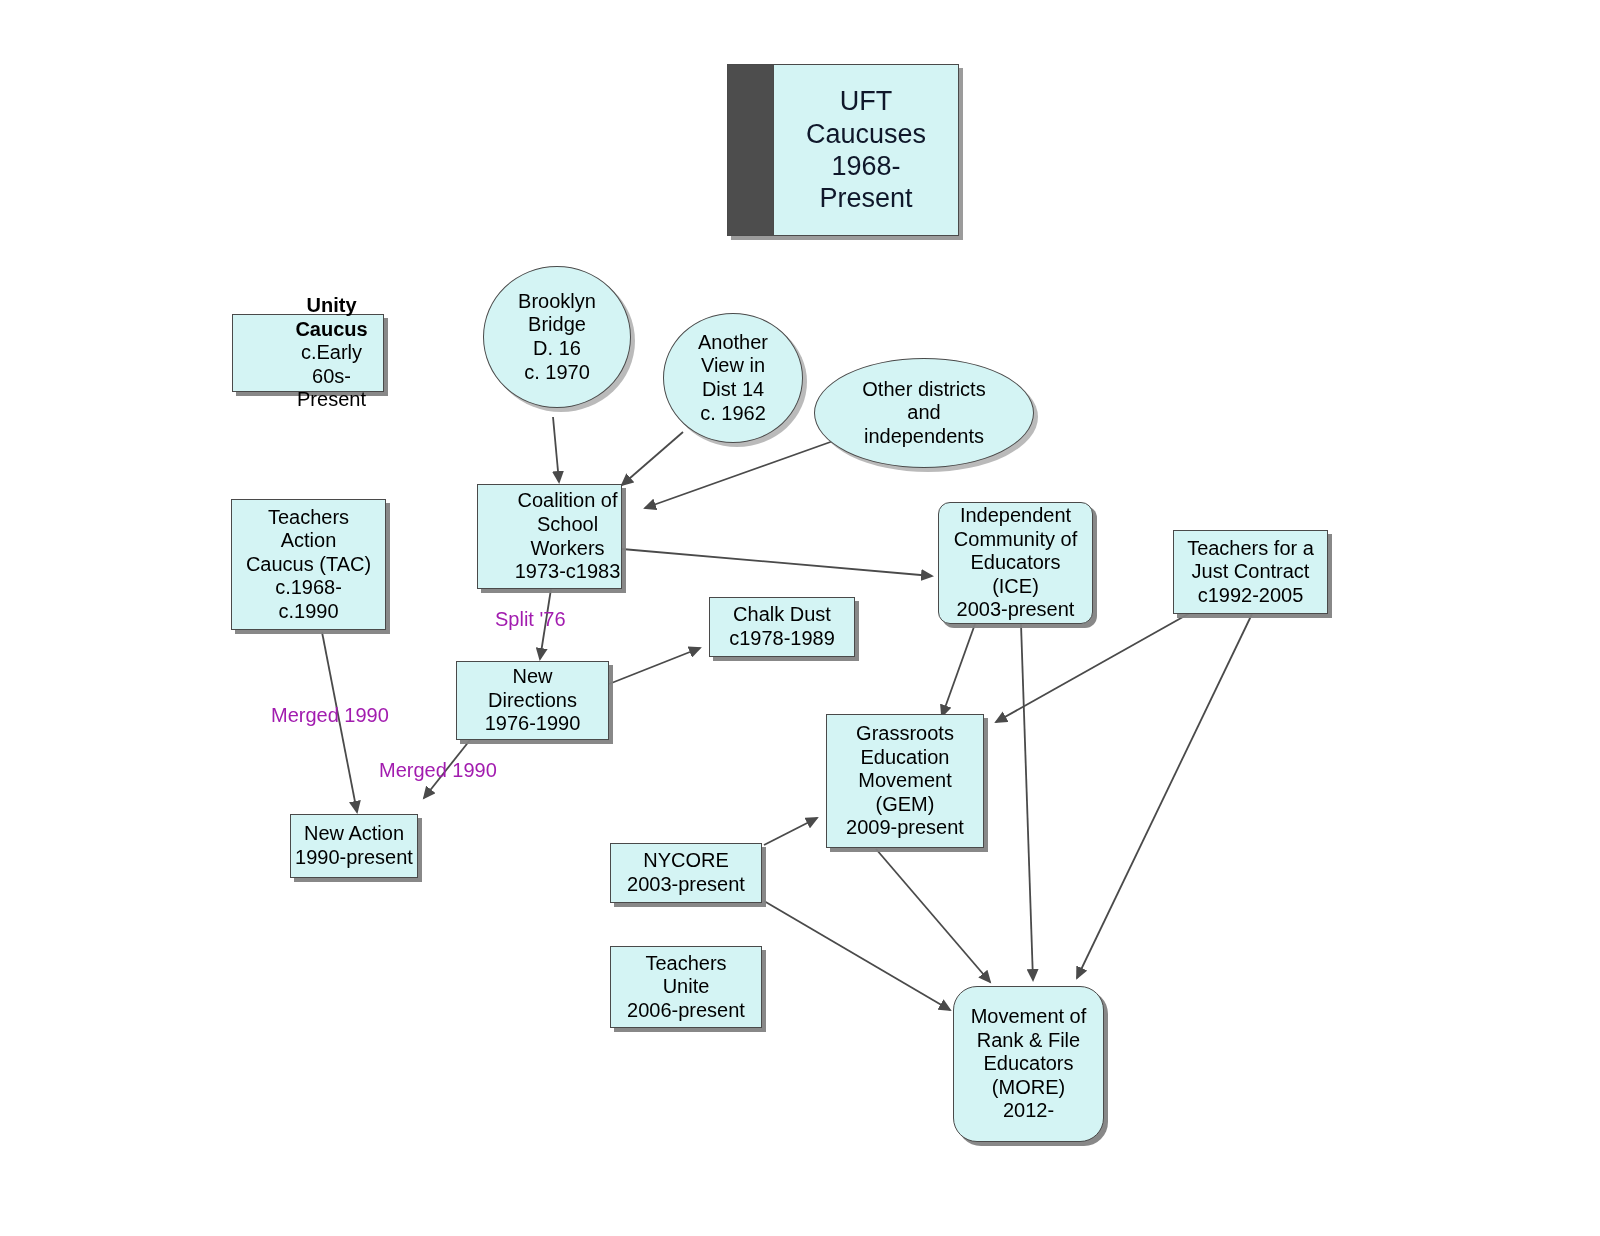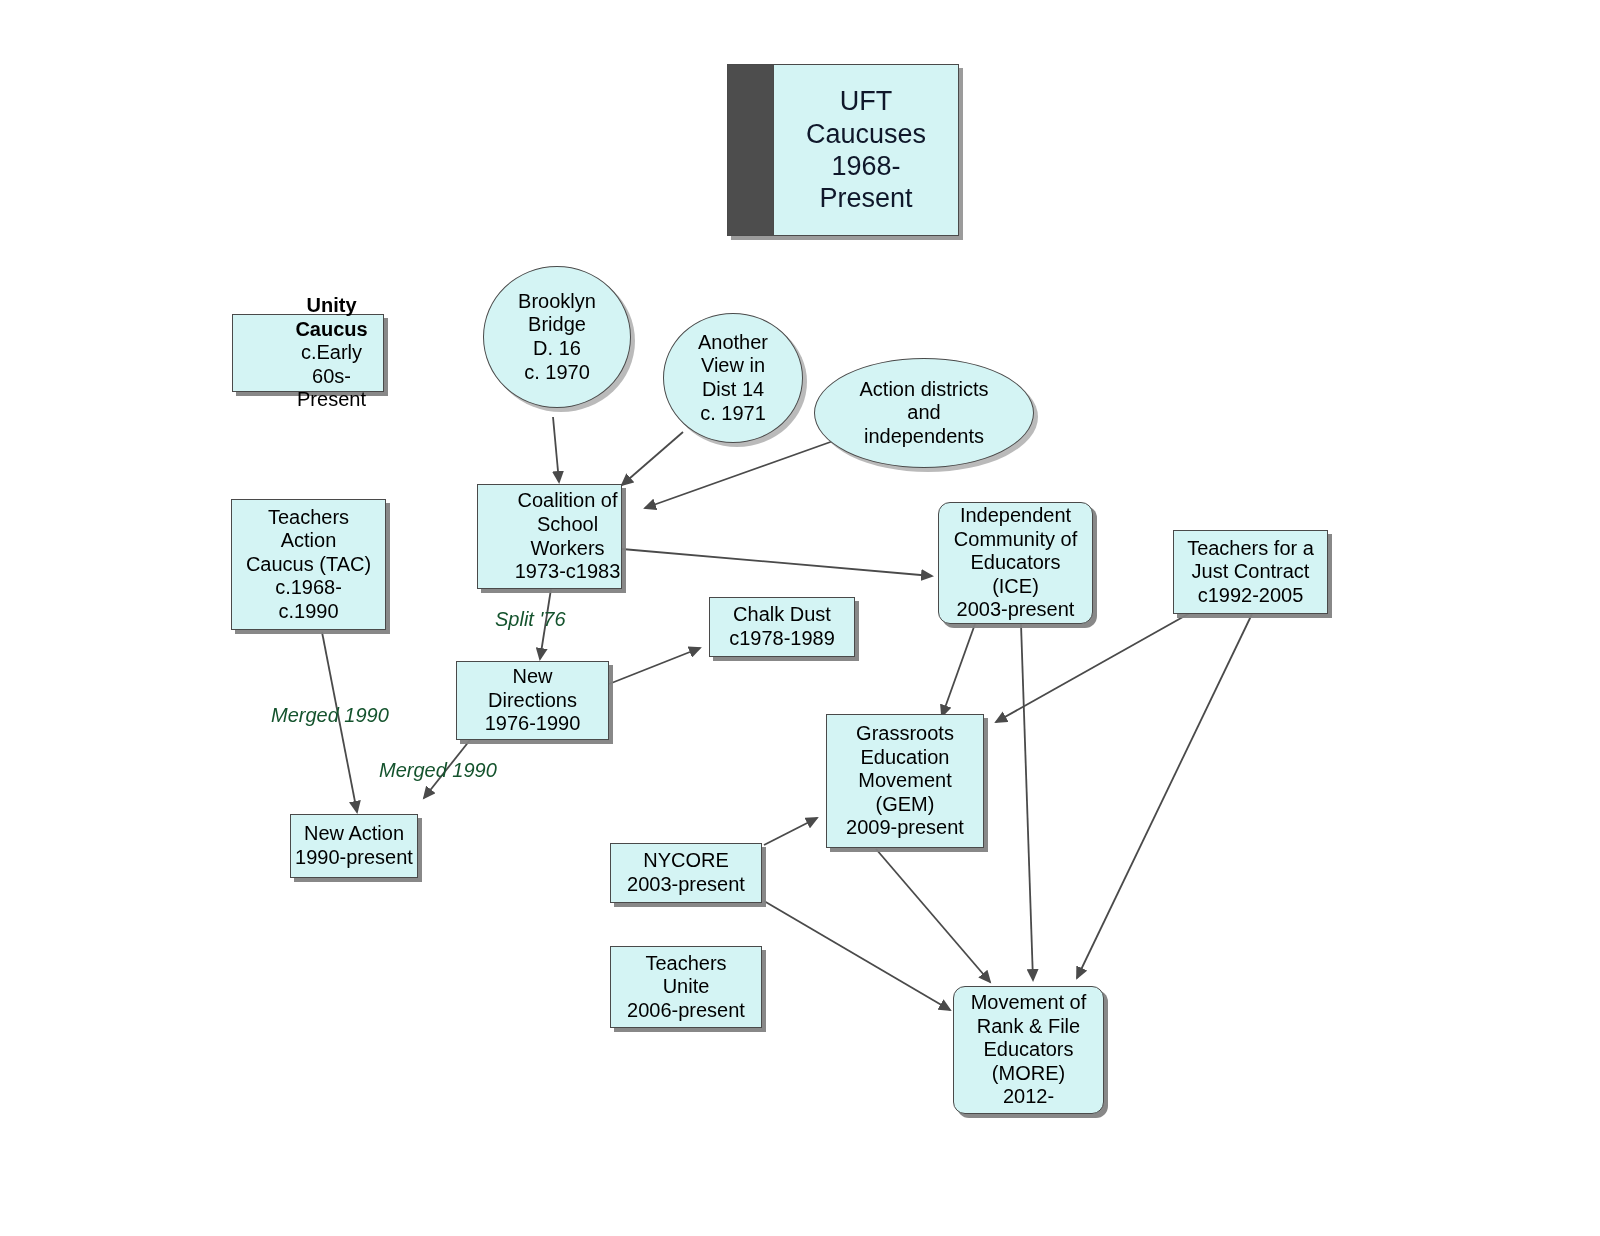--- a/index.html
+++ b/index.html
@@ -74,24 +74,23 @@
     align-items: center;
     justify-content: center;
     text-align: center;
     white-space: pre-line;
     line-height: 1.2;
     color: #0f172a;
   }
   .edge-label {
     position: absolute;
     z-index: 7;
-    color: #14532d;
+    color: #a21caf;
     white-space: nowrap;
     background: transparent;
-    font-style: italic;
   }
   .bold-line {
     font-weight: bold;
   }
 </style>
 </head>
 <body>
 
 <div id="canvas">
 
@@ -150,23 +149,23 @@
   </div>
 
   <div class="node ellipse" style="left:483px; top:266px; width:148px; height:142px; font-size:20px;">Brooklyn
 Bridge
 D. 16
 c. 1970</div>
 
   <div class="node ellipse" style="left:663px; top:313px; width:140px; height:130px; font-size:20px;">Another
 View in
 Dist 14
-c. 1971</div>
-
-  <div class="node ellipse" style="left:814px; top:358px; width:220px; height:110px; font-size:20px;">Action districts
+c. 1962</div>
+
+  <div class="node ellipse" style="left:814px; top:358px; width:220px; height:110px; font-size:20px;">Other districts
 and
 independents</div>
 
   <div class="node box" style="left:231px; top:499px; width:155px; height:131px; font-size:20px;">Teachers
 Action
 Caucus (TAC)
 c.1968-
 c.1990</div>
 
   <div class="node box" style="left:477px; top:484px; width:145px; height:105px; font-size:20px;padding-left:36px;">Coalition of
@@ -200,21 +199,21 @@
   <div class="node box" style="left:290px; top:814px; width:128px; height:64px; font-size:20px;">New Action
 1990-present</div>
 
   <div class="node box" style="left:610px; top:843px; width:152px; height:60px; font-size:20px;">NYCORE
 2003-present</div>
 
   <div class="node box" style="left:610px; top:946px; width:152px; height:82px; font-size:20px;">Teachers
 Unite
 2006-present</div>
 
-  <div class="node box box-round" style="left:953px; top:986px; width:151px; height:128px; font-size:20px;">Movement of
+  <div class="node box box-round" style="left:953px; top:986px; width:151px; height:156px; font-size:20px;border-radius:24px;">Movement of
 Rank &amp; File
 Educators
 (MORE)
 2012-</div>
 
   <div class="edge-label" style="left:495px; top:608px; font-size:20px;">Split '76</div>
 
   <div class="edge-label" style="left:271px; top:704px; font-size:20px;">Merged 1990</div>
 
   <div class="edge-label" style="left:379px; top:759px; font-size:20px;">Merged 1990</div>

